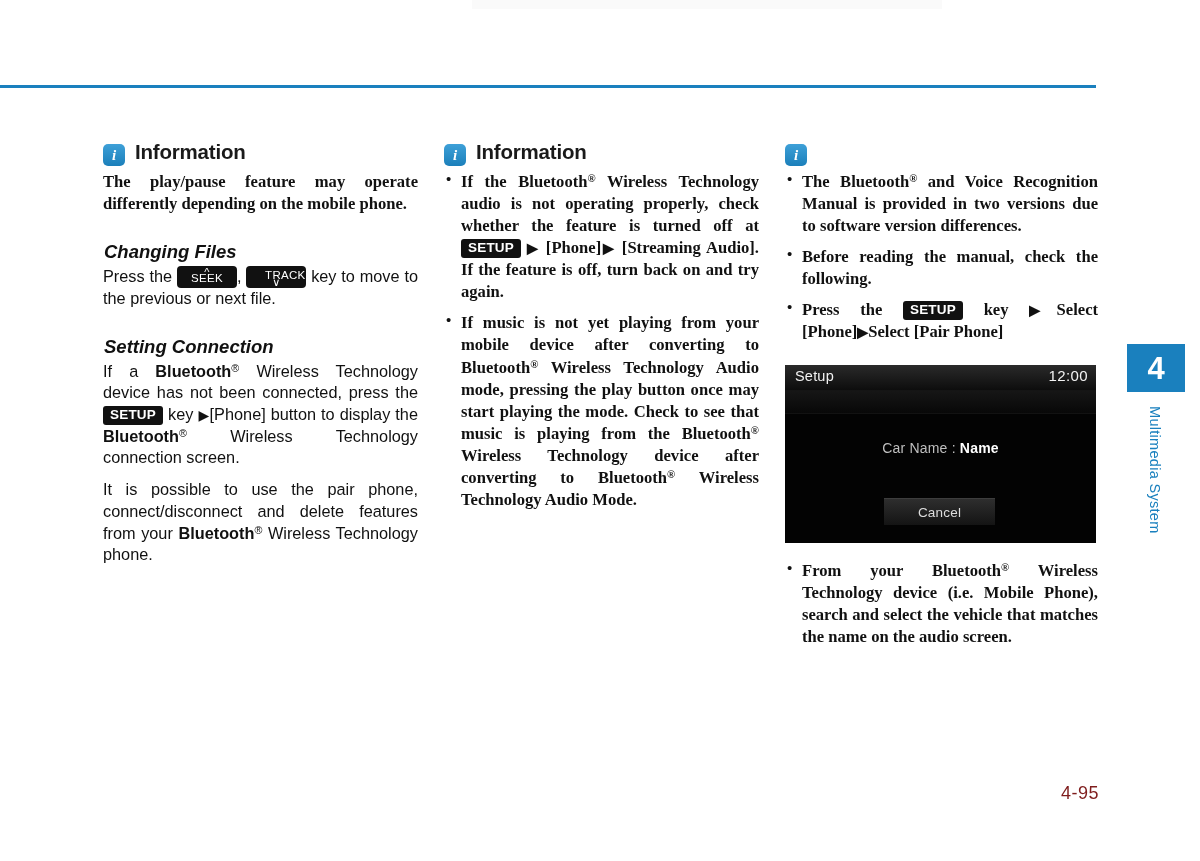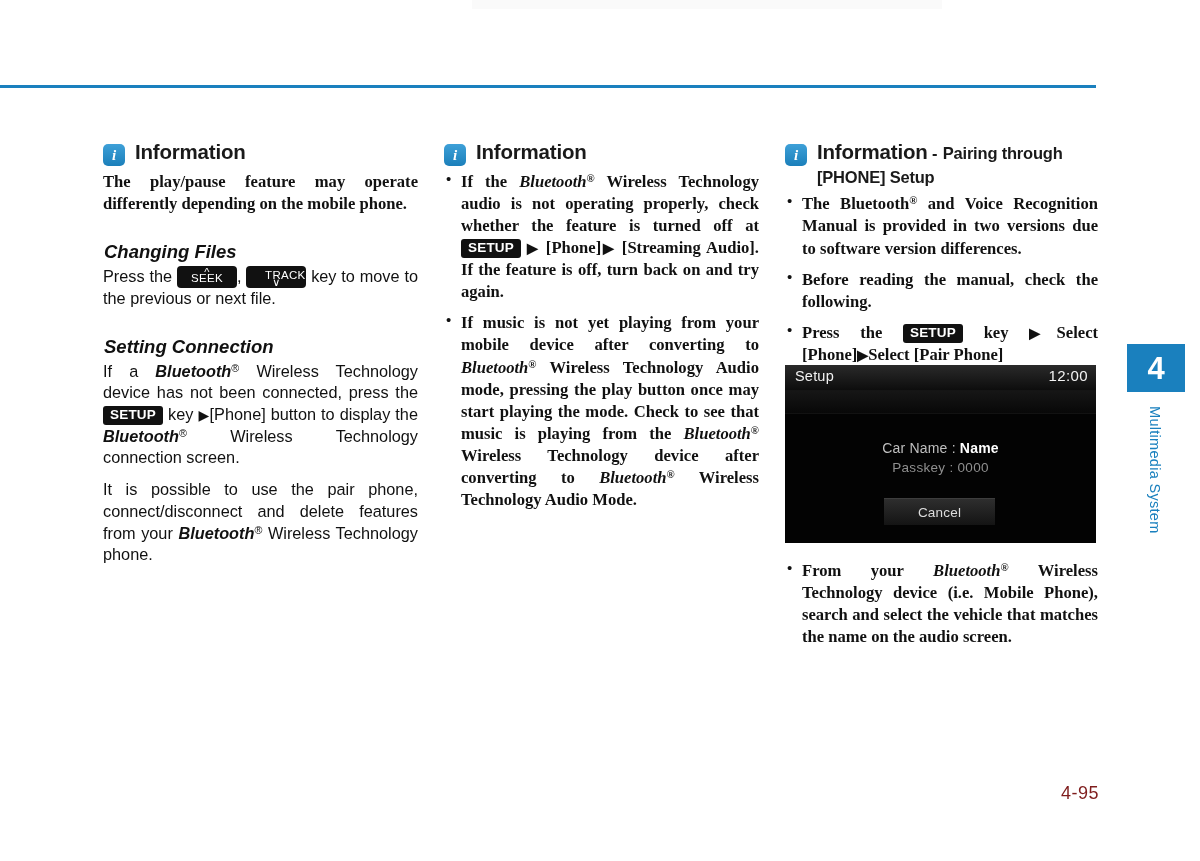--- a/index.html
+++ b/index.html
@@ -154,21 +154,20 @@
   ul.bullets > li::before {
     content: "\2022";
     position: absolute;
     left: 2px;
     top: -1px;
     font-size: 15px;
   }
 
   
   .bt {
-    font-style: italic;
     font-weight: bold;
   }
   .reg { font-size: 0.66em; vertical-align: 0.42em; font-style: normal; }
 
   .key-setup {
     display: inline-block;
     background: #111111;
     color: #ffffff;
     font-family: "Liberation Sans", sans-serif;
     font-weight: bold;
@@ -384,23 +383,20 @@
       <span>Wireless Technology Audio Mode.</span>
     </li>
   </ul>
 
 </div>
 
 <div class="col col-3">
 
   <div class="info-head">
     <div class="info-icon">i</div>
-    <div class="info-title">
-      <span>Information</span><span class="sub"> </span><span class="sub">-</span> <span class="sub">Pairing through [PHONE] Setup</span>
-    </div>
   </div>
 
   <ul class="bullets serif-body">
     <li>
       <span>The Bluetooth</span><span class="reg">®</span>
       <span>and Voice Recognition Manual is provided in two versions due to software version differences.</span>
     </li>
     <li>
       <span>Before reading the manual, check the following.</span>
     </li>
@@ -420,24 +416,20 @@
     <div class="hu-clock">12:00</div>
   </div>
   <div class="hu-breadcrumb">
     <span>Phone&gt;Pair Phone</span>
   </div>
   <div class="hu-body">
     <div class="hu-carname">
       <span>Car Name :</span>
       <span class="val">Name</span>
     </div>
-    <div class="hu-passkey">
-      <span>Passkey :</span>
-      <span>0000</span>
-    </div>
     <div class="hu-cancel">Cancel</div>
   </div>
 </div>
 
 <div style="position:absolute; left:785px; top:560px; width:313px;">
   <ul class="bullets serif-body">
     <li>
       <span>From your</span>
       <span class="bt">Bluetooth</span><span class="reg">®</span>
       <span>Wireless Technology device (i.e. Mobile Phone), search and select the vehicle that matches the name on the audio screen.</span>

